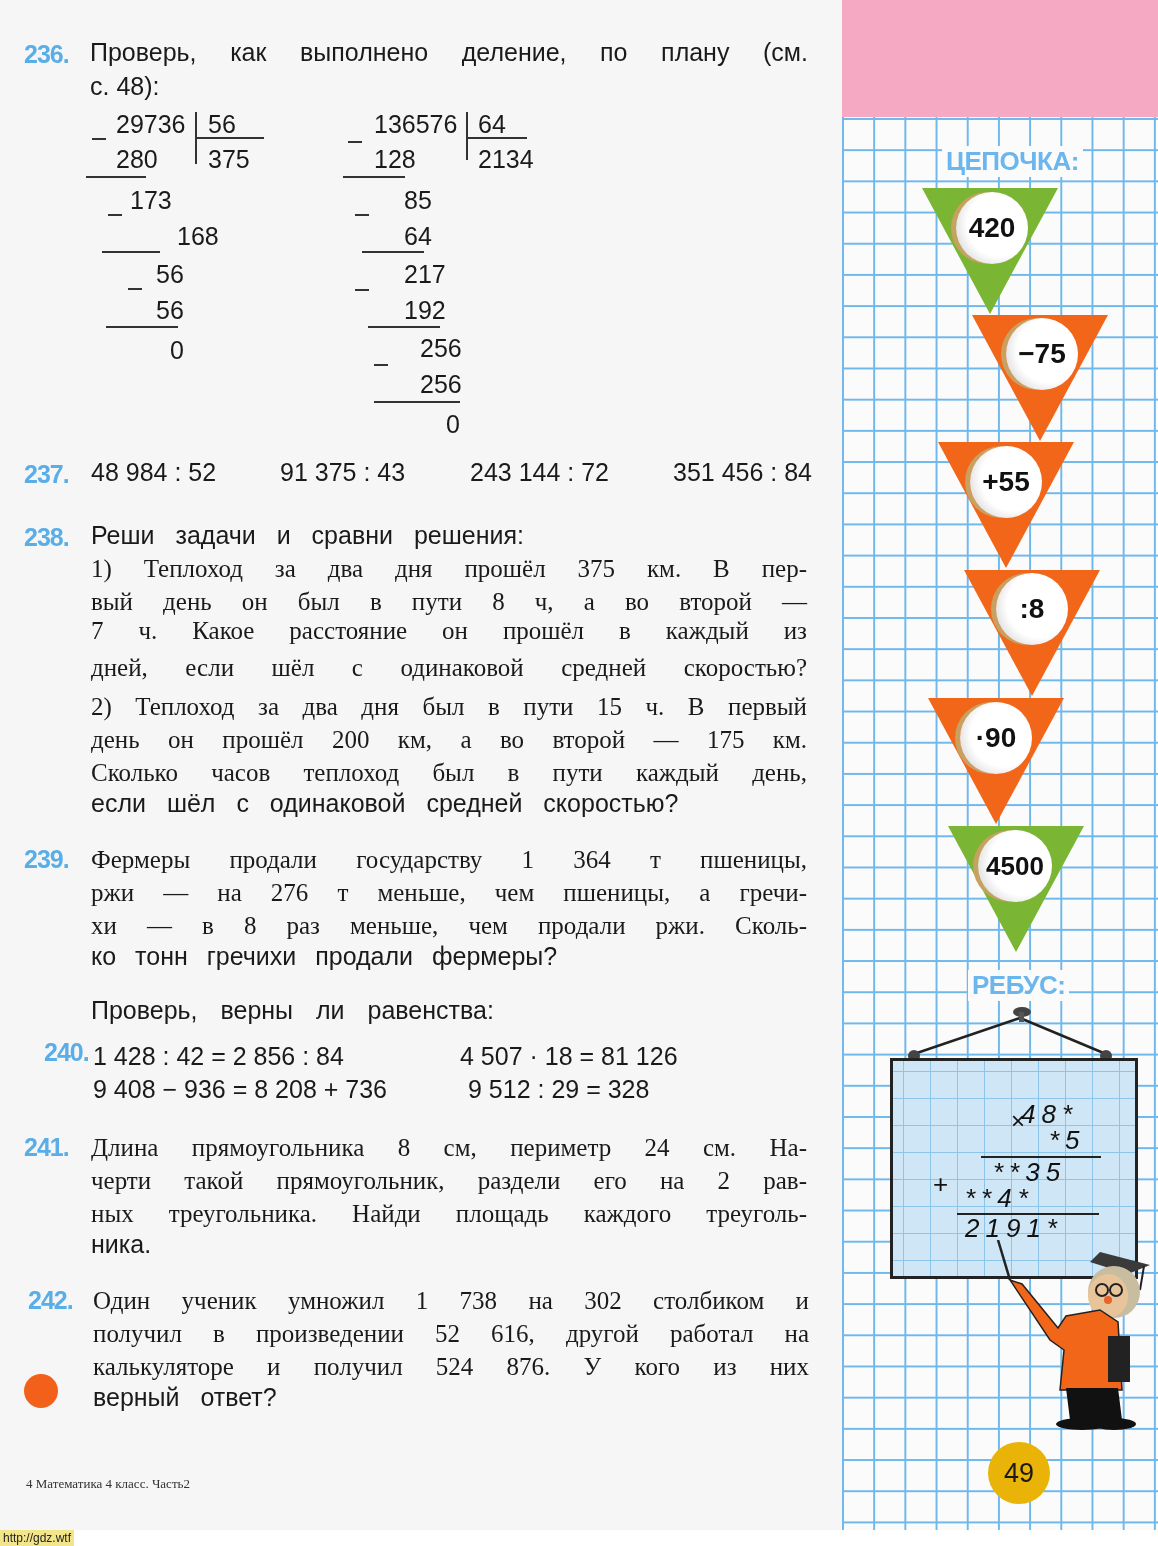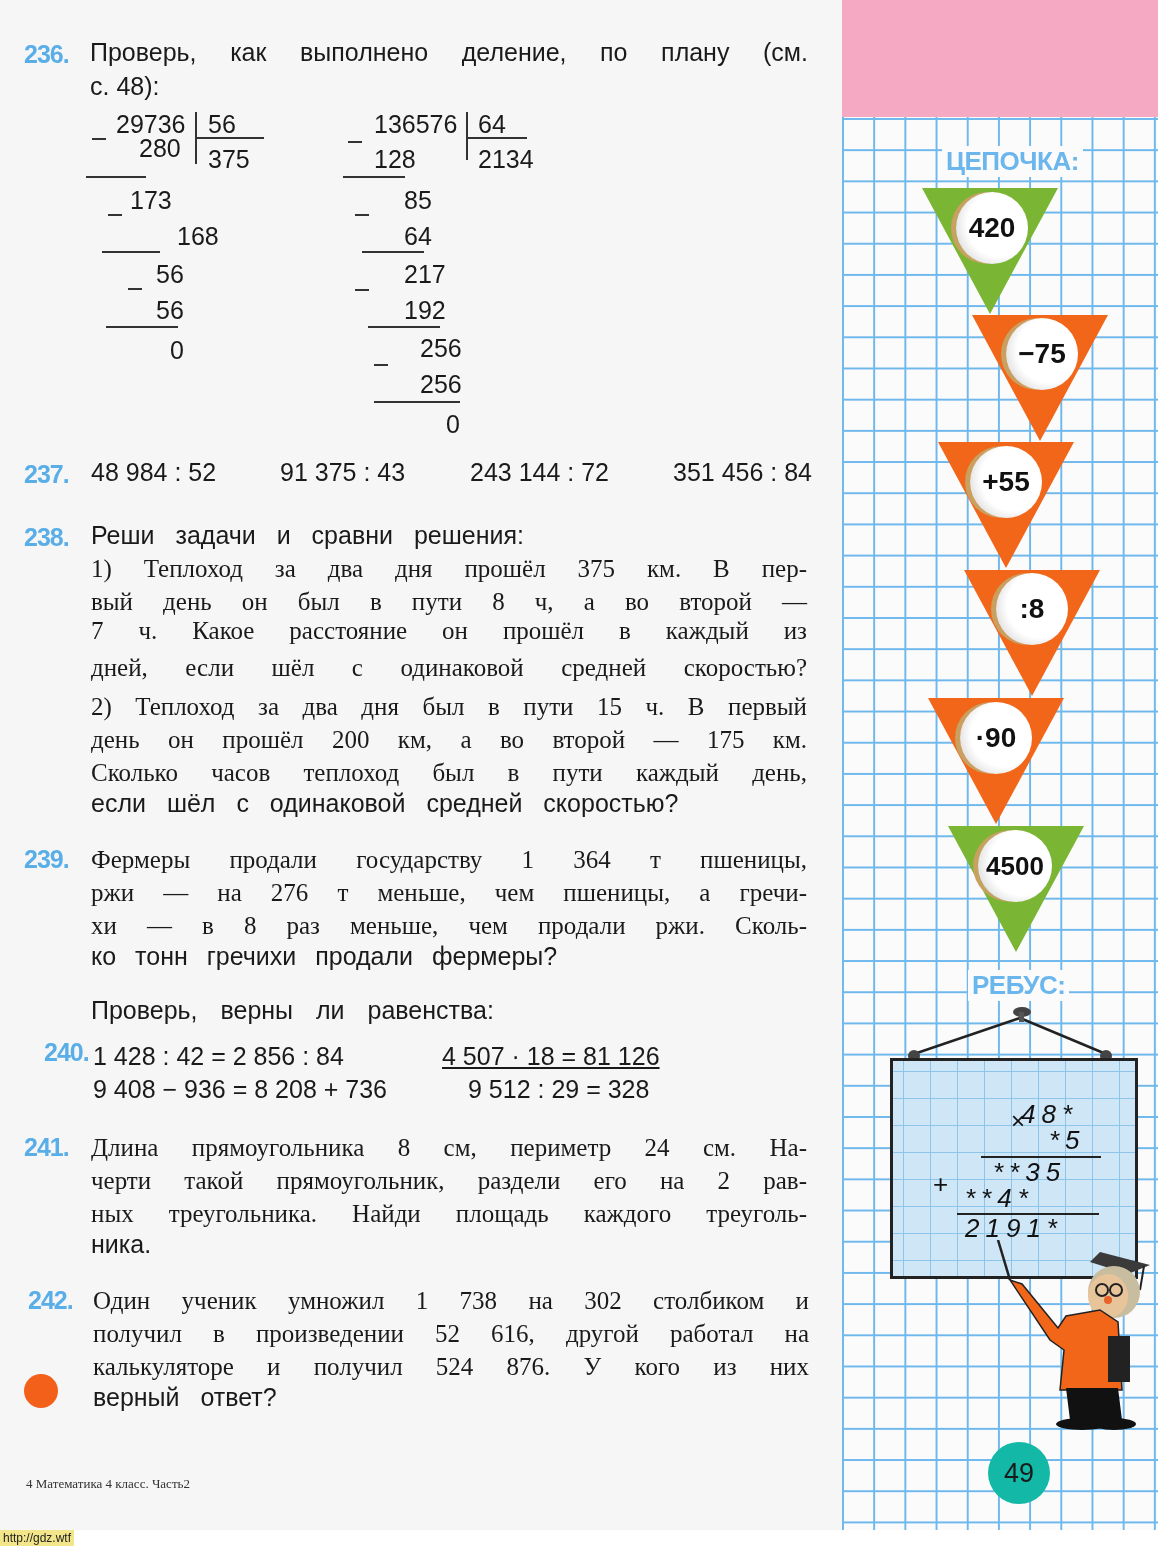--- a/index.html
+++ b/index.html
@@ -20,21 +20,21 @@
     background-image:
       linear-gradient(to right, #6fb8ec 2px, transparent 2px),
       linear-gradient(to bottom, #6fb8ec 2px, transparent 2px);
     background-size:31.2px 31.2px; background-position:0 118px; }
   #pink { position:absolute; left:842px; top:0; width:316px; height:117px; background:#f5a9c3; }
   .sidehead { position:absolute; color:#6bb6ec; font-weight:bold; font-size:26px; background:#fbfbfc; padding:0 4px; letter-spacing:-0.5px; }
   .tri { position:absolute; }
   .ball { position:absolute; border-radius:50%; background:radial-gradient(circle at 60% 45%, #ffffff 55%, #e4e4e4 75%, #bdbdbd 100%);
           box-shadow:-5px 0 0 #c8a060; display:flex; align-items:center; justify-content:center;
           font-weight:bold; font-size:28px; color:#111; }
-  .page-badge { position:absolute; left:988px; top:1442px; width:62px; height:62px; border-radius:50%; background:#14b8a6;
+  .page-badge { position:absolute; left:988px; top:1442px; width:62px; height:62px; border-radius:50%; background:#eab308;
                 display:flex; align-items:center; justify-content:center; font-size:27px; color:#1a1a1a; }
   .board { position:absolute; left:890px; top:1058px; width:242px; height:215px; border:3px solid #222; background-color:#cfe6f7;
     background-image:
       linear-gradient(to right, #8dc4ea 1.5px, transparent 1.5px),
       linear-gradient(to bottom, #8dc4ea 1.5px, transparent 1.5px);
     background-size:27px 27px; background-position:10px 10px; }
   .rb { position:absolute; font-style:italic; font-size:26px; color:#111; letter-spacing:6px; font-family:"Liberation Sans", sans-serif; }
   .footer-text { position:absolute; left:26px; top:1476px; font-family:"Liberation Serif", serif; font-size:13px; color:#333; }
   .url-badge { position:absolute; left:0; top:1530px; background:#f3e58a; font-size:12px; padding:1px 3px; color:#222; }
   #bottomstrip { position:absolute; left:0; top:1530px; width:1158px; height:16px; background:#fff; }
@@ -58,21 +58,21 @@
 </div>
 <div class="line" style="left:90px;top:72px;">с. 48):</div>
 
 <div>
   <div class="line" style="left:116px;top:110px;">29736</div>
   <div class="vr" style="left:195px;top:112px;height:52px;"></div>
   <div class="line" style="left:208px;top:110px;">56</div>
   <div class="hr" style="left:196px;top:137px;width:68px;"></div>
   <div class="line" style="left:208px;top:145px;">375</div>
   <div class="hr" style="left:92px;top:138px;width:14px;"></div>
-  <div class="line" style="left:116px;top:134px;margin-left:23px;">280</div>
+  <div class="line" style="left:116px;top:145px;">280</div>
   <div class="hr" style="left:86px;top:176px;width:60px;"></div>
   <div class="line" style="left:130px;top:186px;">173</div>
   <div class="hr" style="left:108px;top:214px;width:14px;"></div>
   <div class="line" style="left:130px;top:222px;margin-left:47px;">168</div>
   <div class="hr" style="left:102px;top:251px;width:58px;"></div>
   <div class="line" style="left:156px;top:260px;">56</div>
   <div class="hr" style="left:128px;top:288px;width:14px;"></div>
   <div class="line" style="left:156px;top:296px;">56</div>
   <div class="hr" style="left:106px;top:326px;width:72px;"></div>
   <div class="line" style="left:170px;top:336px;">0</div>
@@ -121,21 +121,21 @@
 
 <div class="abs num" style="left:24px;top:845px;">239.</div>
 <div class="abs txt just" style="left:91px;top:843px;">Фермеры продали государству 1 364 т пшеницы,</div>
 <div class="abs txt just" style="left:91px;top:876px;">ржи — на 276 т меньше, чем пшеницы, а гречи-</div>
 <div class="abs txt just" style="left:91px;top:909px;">хи — в 8 раз меньше, чем продали ржи. Сколь-</div>
 <div class="line" style="left:91px;top:942px;word-spacing:12px;">ко тонн гречихи продали фермеры?</div>
 
 <div class="abs num" style="left:24px;top:1038px;margin-left:20px;">240.</div>
 <div class="line" style="left:91px;top:996px;word-spacing:16px;">Проверь, верны ли равенства:</div>
 <div class="line" style="left:93px;top:1042px;">1 428 : 42 = 2 856 : 84</div>
-<div class="line" style="left:442px;top:1042px;text-decoration:underline;">4 507 · 18 = 81 126</div>
+<div class="line" style="left:460px;top:1042px;">4 507 · 18 = 81 126</div>
 <div class="line" style="left:93px;top:1075px;">9 408 − 936 = 8 208 + 736</div>
 <div class="line" style="left:468px;top:1075px;">9 512 : 29 = 328</div>
 
 <div class="abs num" style="left:24px;top:1133px;">241.</div>
 <div class="abs txt just" style="left:91px;top:1131px;">Длина прямоугольника 8 см, периметр 24 см. На-</div>
 <div class="abs txt just" style="left:91px;top:1164px;">черти такой прямоугольник, раздели его на 2 рав-</div>
 <div class="abs txt just" style="left:91px;top:1197px;">ных треугольника. Найди площадь каждого треуголь-</div>
 <div class="line" style="left:91px;top:1230px;">ника.</div>
 
 <div class="abs num" style="left:28px;top:1286px;text-align:center;">242.</div>

